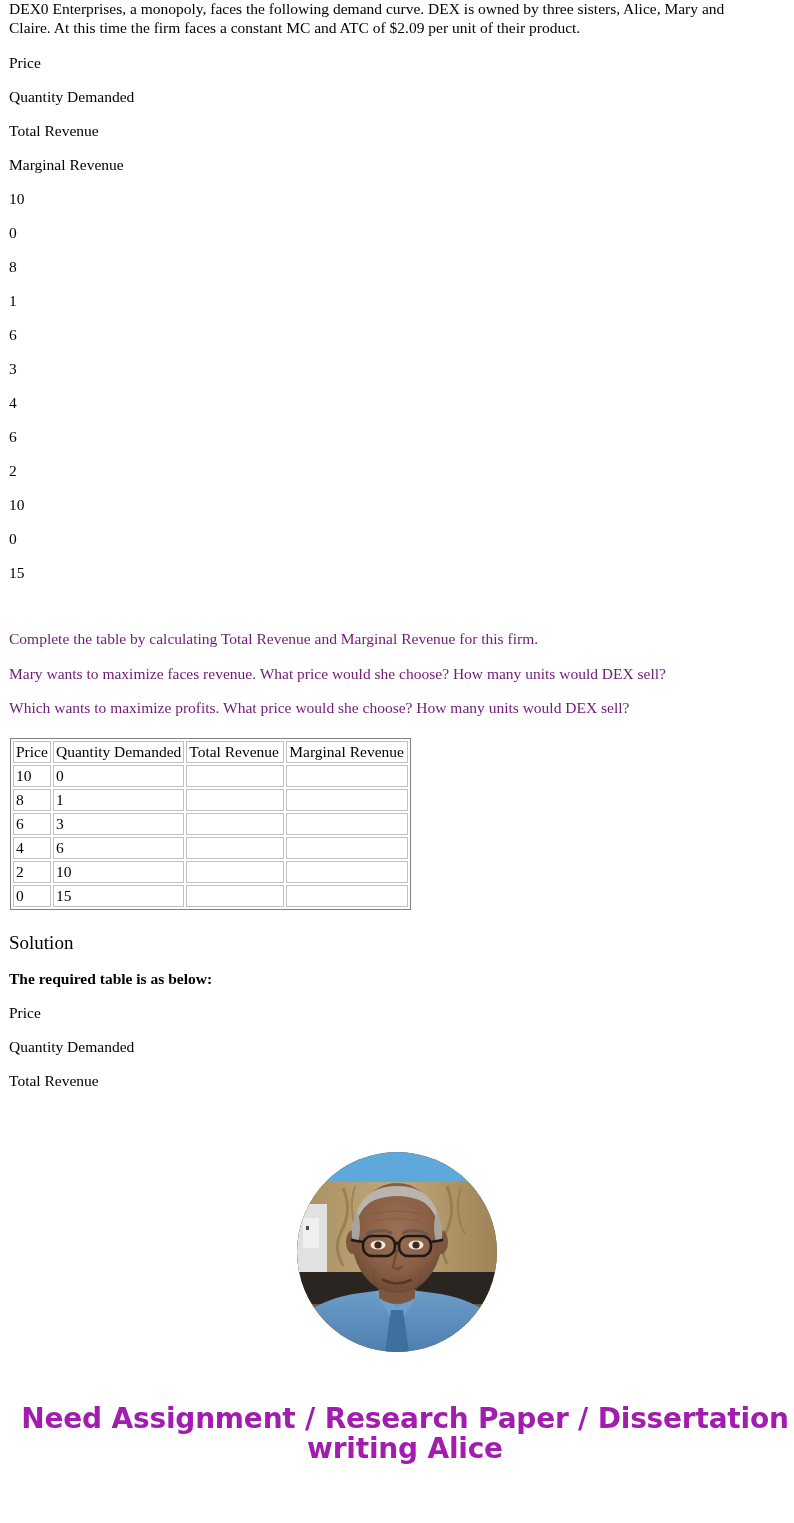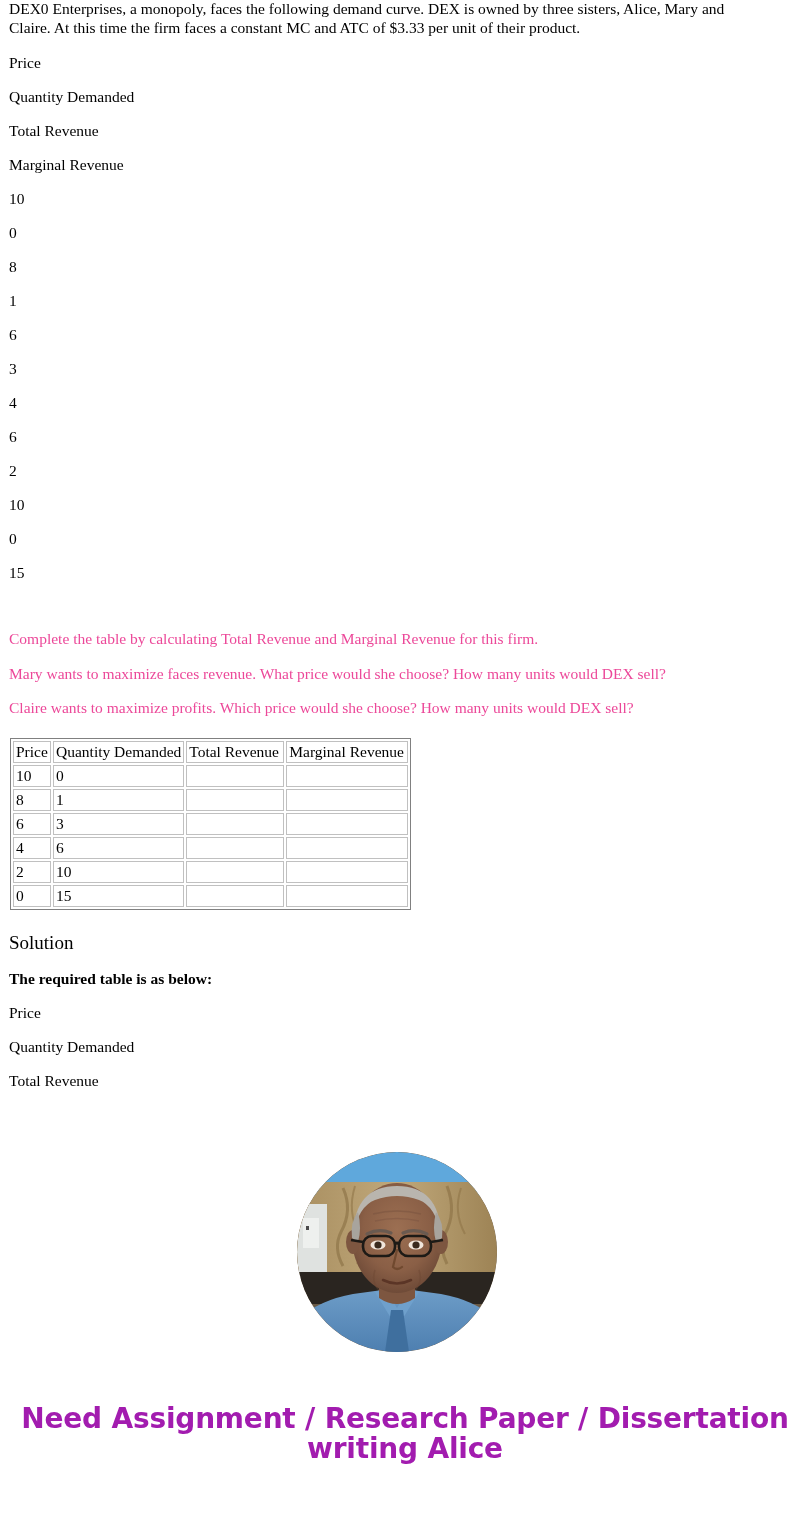--- a/index.html
+++ b/index.html
@@ -43,21 +43,21 @@
     padding: 0 0 0 9px;
     color: #000;
   }
 
   .q-para {
     font-family: "Liberation Serif", "DejaVu Serif", serif;
     font-size: 15.5px;
     line-height: 18.5px;
     margin: 0 0 16px 0;
     padding: 0 48px 0 9px;
-    color: #ec4899;
+    color: #701a75;
   }
 
   
   .tbl-wrap {
     padding: 0 0 0 10px;
     margin-top: 20px;
   }
   table.data-table {
     border-collapse: separate;
     border-spacing: 2px;
@@ -142,21 +142,21 @@
   }
   .promo-text .l1 { display: block; }
   .promo-text .l2 { display: block; }
   .promo-text .l3 { display: block; margin-top: 0px; }
 </style>
 </head>
 <body>
 
 <div id="doc-content">
 
-  <p class="para">DEX0 Enterprises, a monopoly, faces the following demand curve. DEX is owned by three sisters, Alice, Mary and Claire. At this time the firm faces a constant MC and ATC of $3.33 per unit of their product.</p>
+  <p class="para">DEX0 Enterprises, a monopoly, faces the following demand curve. DEX is owned by three sisters, Alice, Mary and Claire. At this time the firm faces a constant MC and ATC of $2.09 per unit of their product.</p>
 
   <div class="stack-line">Price</div>
   <div class="stack-line">Quantity Demanded</div>
   <div class="stack-line">Total Revenue</div>
   <div class="stack-line">Marginal Revenue</div>
 
   <div class="stack-line">10</div>
   <div class="stack-line">0</div>
   <div class="stack-line">8</div>
   <div class="stack-line">1</div>
@@ -164,21 +164,21 @@
   <div class="stack-line">3</div>
   <div class="stack-line">4</div>
   <div class="stack-line">6</div>
   <div class="stack-line">2</div>
   <div class="stack-line">10</div>
   <div class="stack-line">0</div>
   <div class="stack-line" style="margin-bottom:48px">15</div>
 
   <p class="q-para">Complete the table by calculating Total Revenue and Marginal Revenue for this firm.</p>
   <p class="q-para">Mary wants to maximize faces revenue. What price would she choose? How many units would DEX sell?</p>
-  <p class="q-para">Claire wants to maximize profits. Which price would she choose? How many units would DEX sell?</p>
+  <p class="q-para">Which wants to maximize profits. What price would she choose? How many units would DEX sell?</p>
 
   <div class="tbl-wrap">
     <table class="data-table">
       <thead>
         <tr>
           <th class="col-price">Price</th>
           <th class="col-qty">Quantity Demanded</th>
           <th class="col-tr">Total Revenue</th>
           <th class="col-mr">Marginal Revenue</th>
         </tr>

